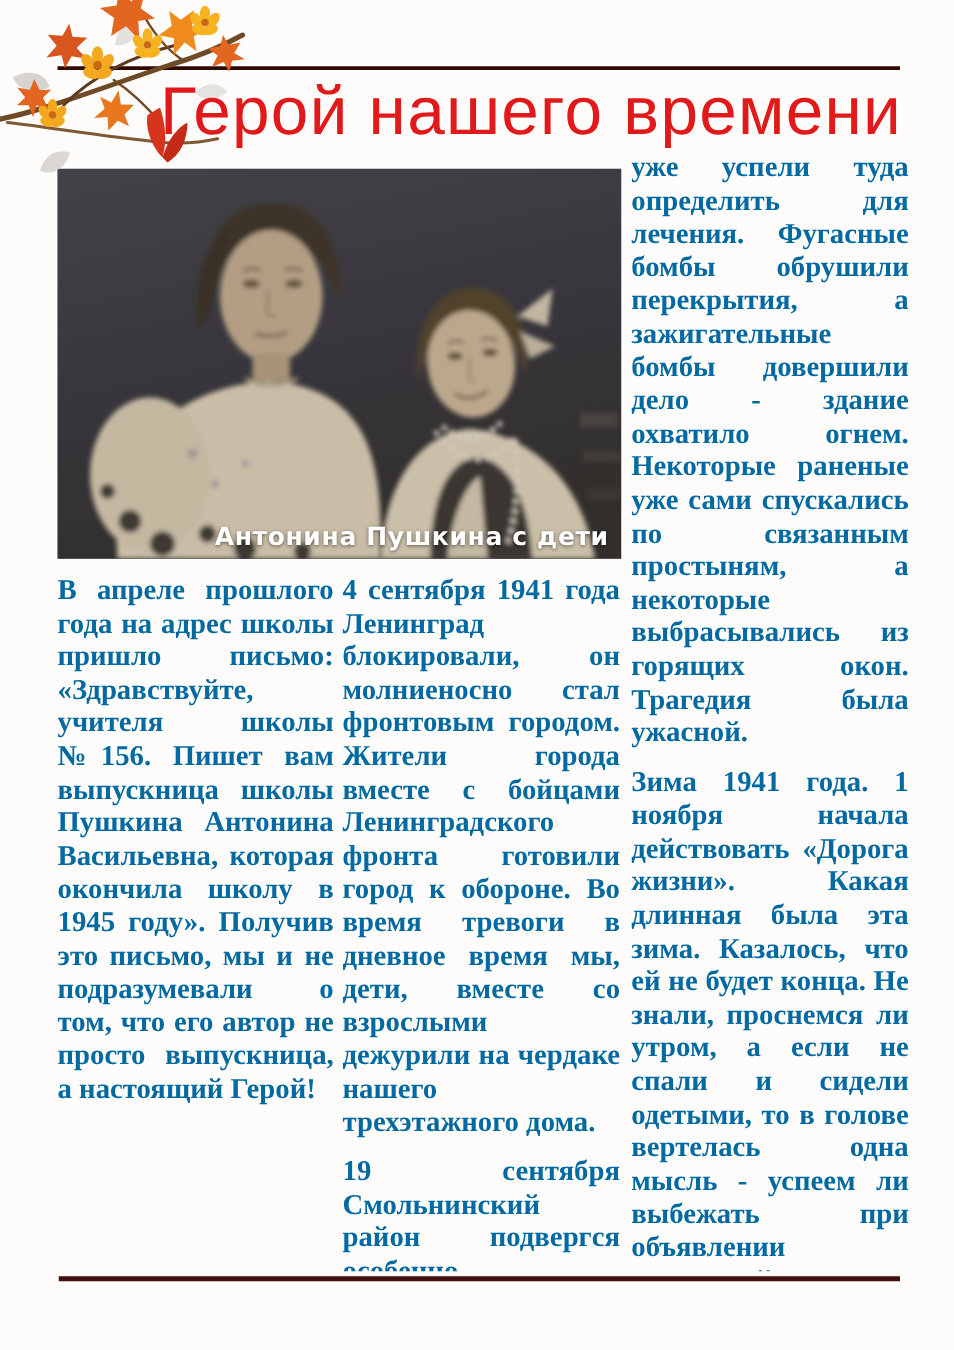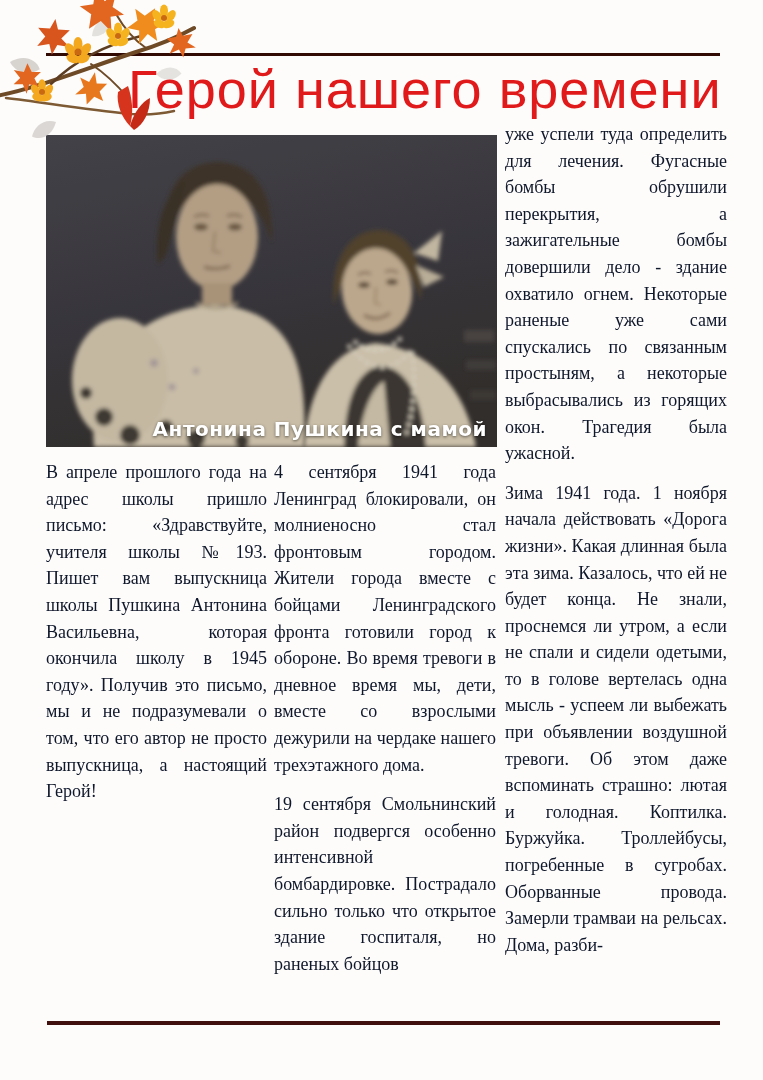--- a/index.html
+++ b/index.html
@@ -35,22 +35,23 @@
   .photo svg { display:block; width:451px; height:312px; }
   .photo-caption {
     position:absolute; right:10px; bottom:6px;
     font-family:"DejaVu Sans", sans-serif;
     font-size:20px; font-weight:600; color:#ffffff;
     text-shadow:0 1px 3px rgba(0,0,0,.55);
     letter-spacing:0.5px;
   }
   .col {
     position:absolute; width:221px; overflow:hidden;
-    font-size:18px; line-height:26.6px; color:#0f172a;
+    font-size:23px; line-height:26.6px; color:#0369a1;
     text-align:justify;
+    font-weight:bold;
   }
   .col p { margin:0 0 13px 0; }
   .col-left   { left:46px;  top:459px; height:558px; }
   .col-middle { left:274px; top:459px; height:558px; width:222px; }
   .col-right  { left:505px; top:121px; height:896px; width:222px; }
 </style>
 </head>
 <body>
 
 <div class="top-rule"></div>
@@ -175,25 +176,25 @@
 
       <path d="M258,312 C262,252 288,212 330,208 C382,214 420,252 430,312 Z" fill="#d8ccb5"></path>
       <path d="M298,312 C299,258 314,234 336,230 C362,236 376,262 380,312 Z" fill="#3e3936"></path>
       <path d="M312,312 C316,270 330,250 338,246 L344,312 Z" fill="#d2c6af"></path>
 
       <path d="M308,206 Q332,226 356,202" stroke="#e9e2d2" stroke-width="4" fill="none" stroke-dasharray="4 3"></path>
       <path d="M302,210 Q336,252 366,214 Q372,262 360,300" stroke="#e4dccb" stroke-width="4" fill="none" stroke-dasharray="4 4"></path>
     </g>
     <rect width="451" height="312" fill="#2b241c" opacity="0.08"></rect>
   </svg>
-  <div class="photo-caption">Антонина Пушкина с мамой</div>
+  <div class="photo-caption">Антонина Пушкина с дети</div>
 </div>
 
 <div class="col col-left">
-  <p>В апреле прошлого года на адрес школы пришло письмо: «Здравствуйте, учителя школы №193. Пишет вам выпускница школы Пушкина Антонина Васильевна, которая окончила школу в 1945 году». Получив это письмо, мы и не подразумевали о том, что его автор не просто выпускница, а настоящий Герой!</p>
+  <p>В апреле прошлого года на адрес школы пришло письмо: «Здравствуйте, учителя школы №156. Пишет вам выпускница школы Пушкина Антонина Васильевна, которая окончила школу в 1945 году». Получив это письмо, мы и не подразумевали о том, что его автор не просто выпускница, а настоящий Герой!</p>
 </div>
 
 <div class="col col-middle">
   <p>4 сентября 1941 года Ленинград блокировали, он молниеносно стал фронтовым городом. Жители города вместе с бойцами Ленинградского фронта готовили город к обороне. Во время тревоги в дневное время мы, дети, вместе со взрослыми дежурили на чердаке нашего трехэтажного дома.</p>
   <p>19 сентября Смольнинский район подвергся особенно интенсивной бомбардировке. Пострадало сильно только что открытое здание госпиталя, но раненых бойцов</p>
 </div>
 
 <div class="col col-right">
   <p>уже успели туда определить для лечения. Фугасные бомбы обрушили перекрытия, а зажигательные бомбы довершили дело - здание охватило огнем. Некоторые раненые уже сами спускались по связанным простыням, а некоторые выбрасывались из горящих окон. Трагедия была ужасной.</p>
   <p>Зима 1941 года. 1 ноября начала действовать «Дорога жизни». Какая длинная была эта зима. Казалось, что ей не будет конца. Не знали, проснемся ли утром, а если не спали и сидели одетыми, то в голове вертелась одна мысль - успеем ли выбежать при объявлении воздушной тревоги. Об этом даже вспоминать страшно: лютая и голодная. Коптилка. Буржуйка. Троллейбусы, погребенные в сугробах. Оборванные провода. Замерли трамваи на рельсах. Дома, разби-</p>

